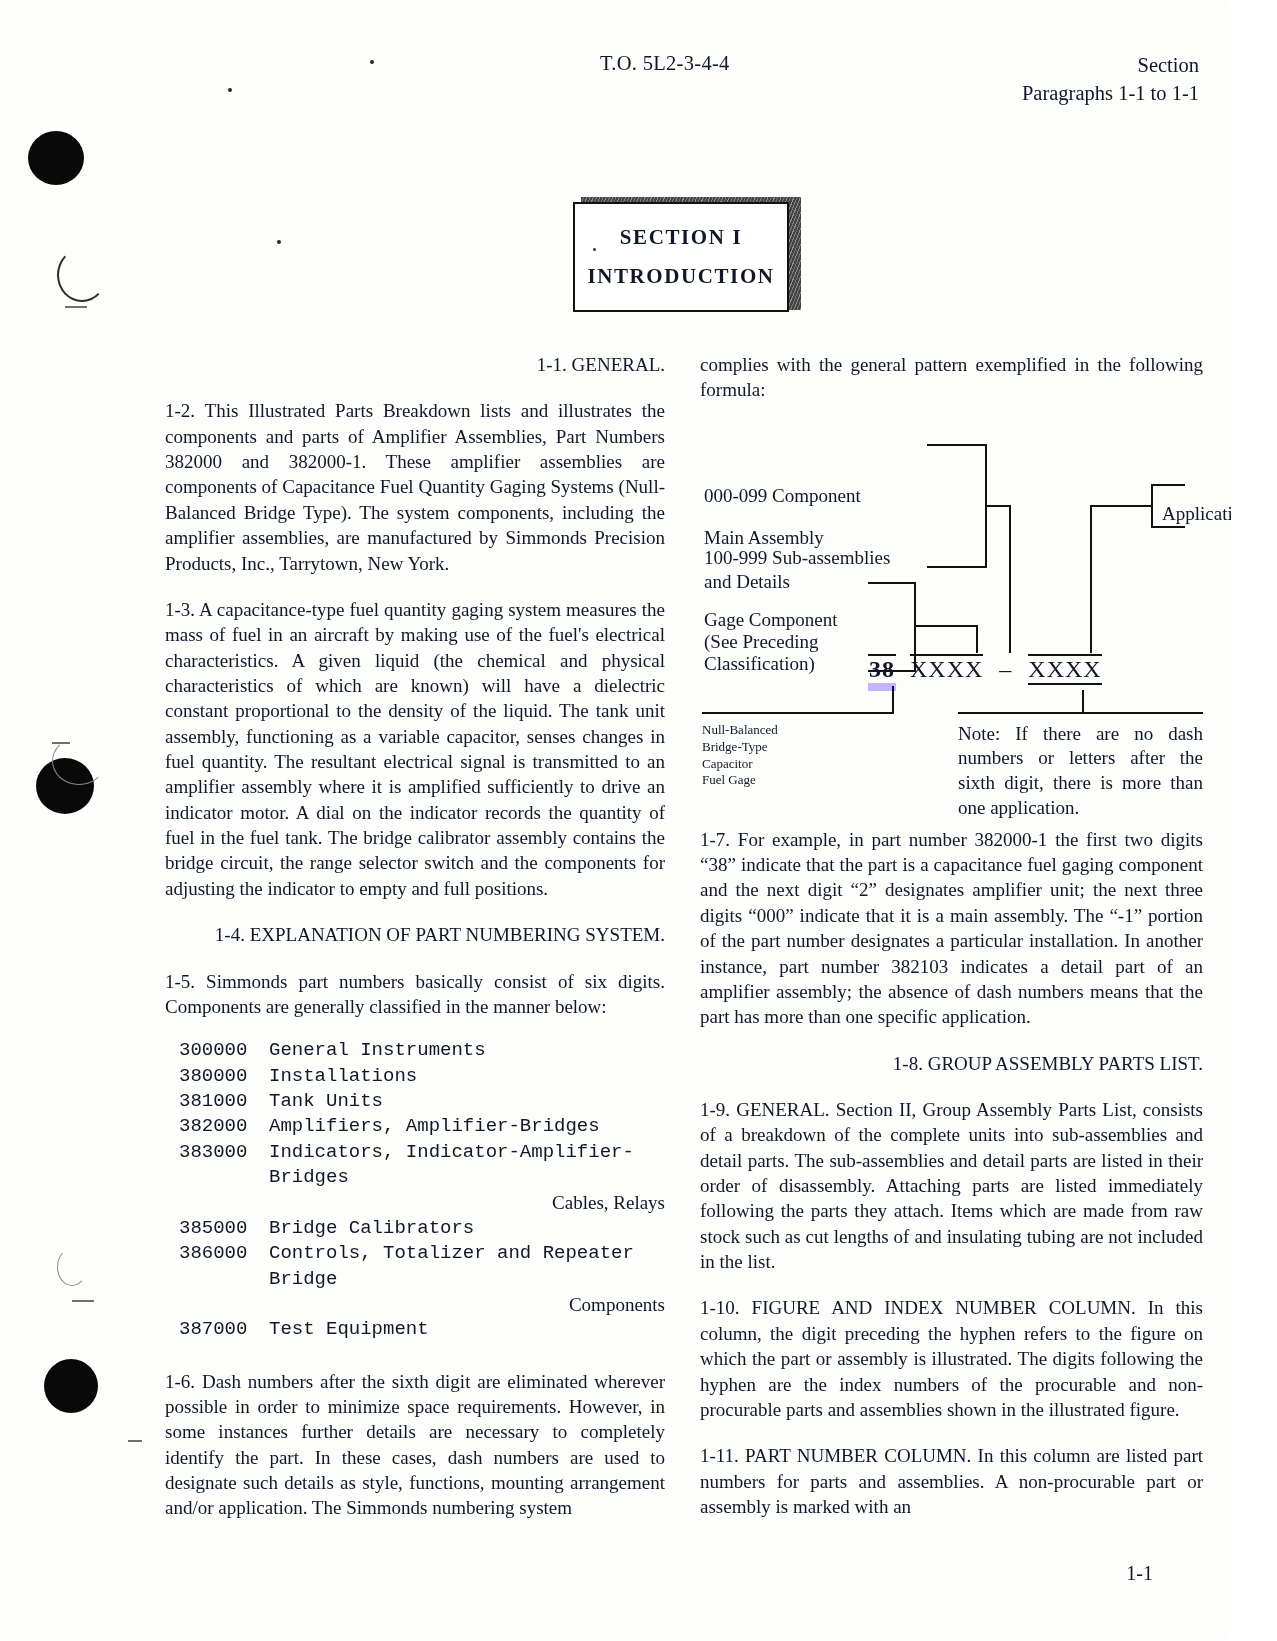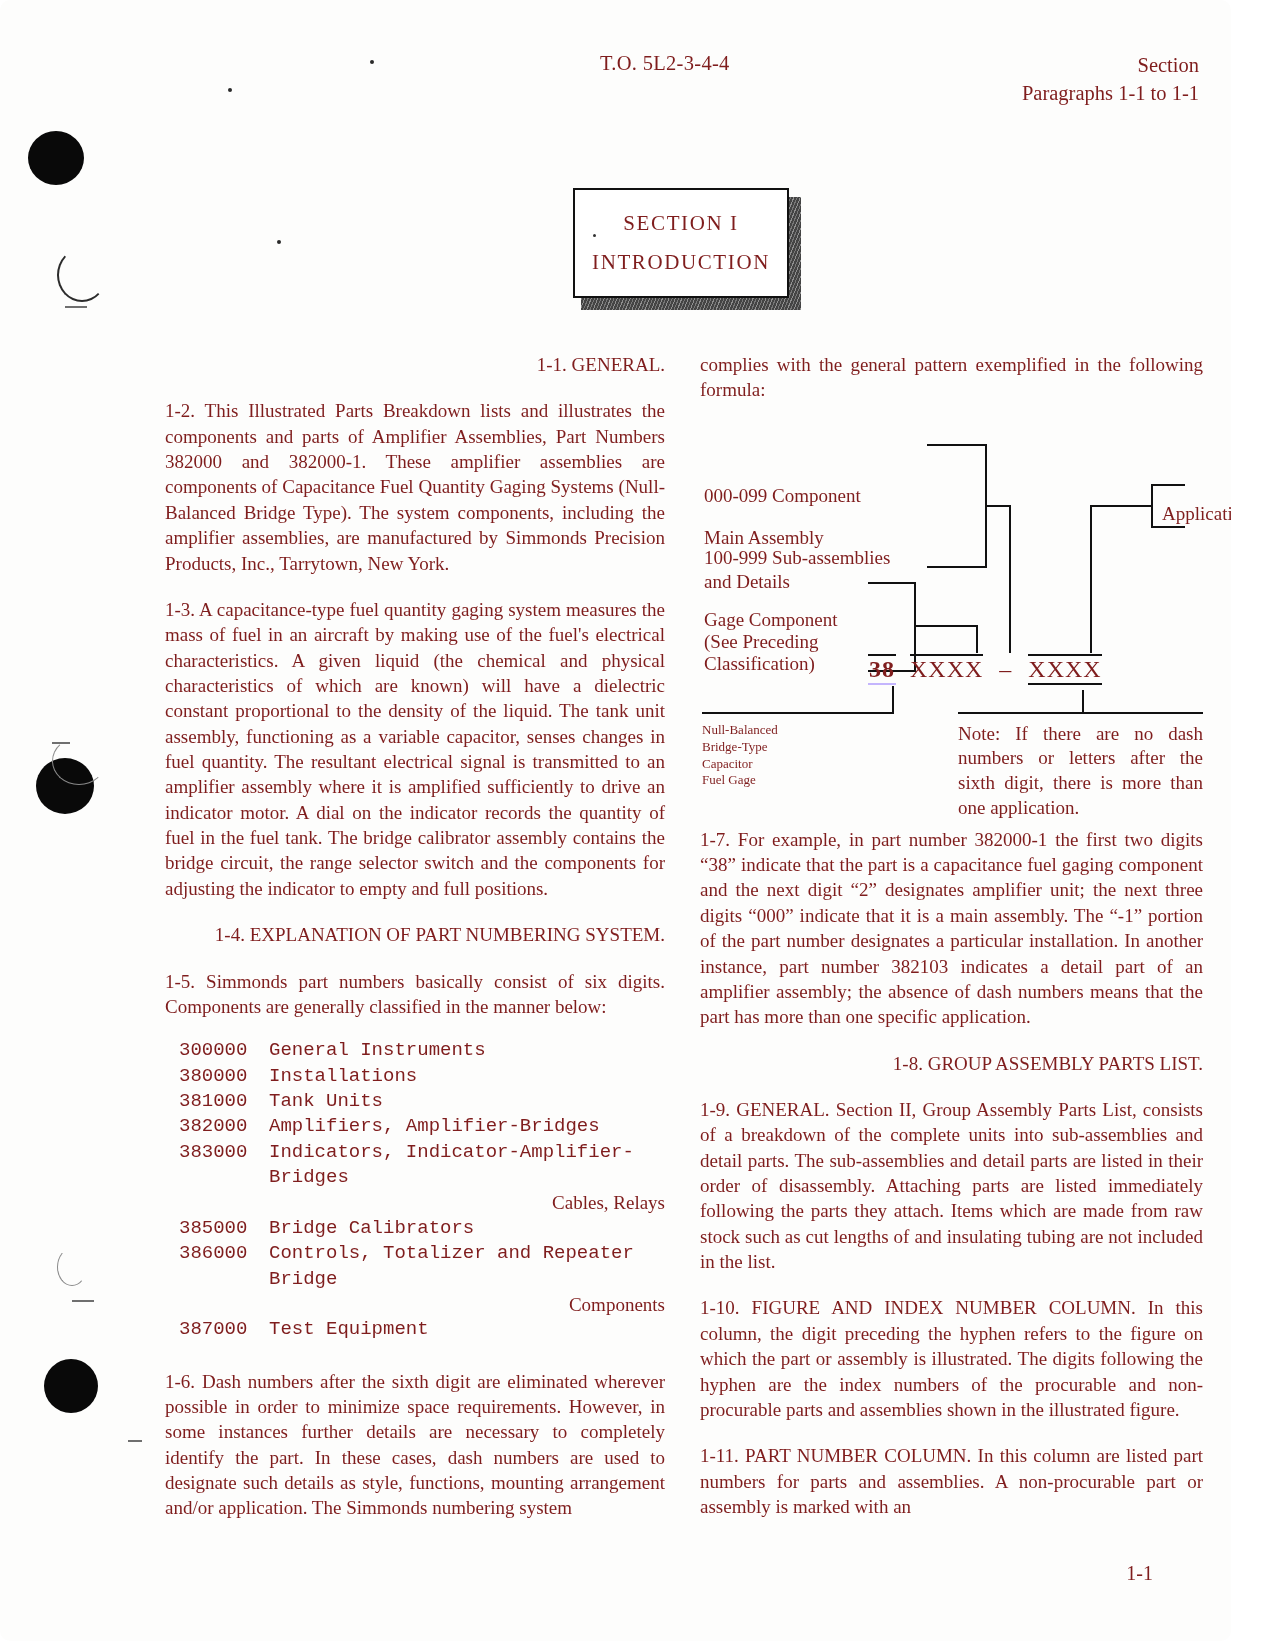--- a/index.html
+++ b/index.html
@@ -7,21 +7,21 @@
     margin: 0;
     padding: 0;
     background: #ffffff;
   }
   .page {
     position: relative;
     width: 1231px;
     height: 1641px;
     background: #fdfdfc;
     font-family: "Liberation Serif", "DejaVu Serif", serif;
-    color: #7f1d1d;
+    color: #0f172a;
     overflow: hidden;
     border-radius: 10px;
   }
 
   
   .running-head {
     position: absolute;
     top: 52px;
     left: 0;
     width: 1277px;
@@ -97,30 +97,31 @@
         #1b1b1b 0px, #1b1b1b 2px,
         #5a5a5a 2px, #5a5a5a 3px,
         #1b1b1b 3px, #1b1b1b 5px,
         #777 5px, #777 6px
       );
     opacity: .82;
   }
   .plate {
     position: absolute;
     left: 0;
-    top: 0;
+    top: 14px;
     width: 212px;
     height: 106px;
     background: #ffffff;
     border: 2.5px solid #111;
     display: flex;
     flex-direction: column;
     align-items: center;
     justify-content: center;
     gap: 14px;
+    font-weight: bold;
   }
   .plate-line {
     font-size: 21px;
     letter-spacing: 1.6px;
     white-space: nowrap;
   }
   .plate-dot {
     position: absolute;
     left: 18px;
     top: 44px;
@@ -203,21 +204,21 @@
     font-size: 24px;
     letter-spacing: 1px;
     white-space: nowrap;
     display: flex;
     align-items: baseline;
     gap: 14px;
   }
   .pn-prefix {
     font-weight: bold;
     border-top: 2px solid #111;
-    border-bottom: 2px solid #c4b5fd;
+    border-bottom: 8px solid #c4b5fd;
     padding: 1px 1px;
     line-height: 1.05;
     text-align: center;
   }
   .pn-group {
     border-top: 2px solid #111;
     padding-top: 1px;
     line-height: 1.05;
   }
   .pn-group.dbl {

